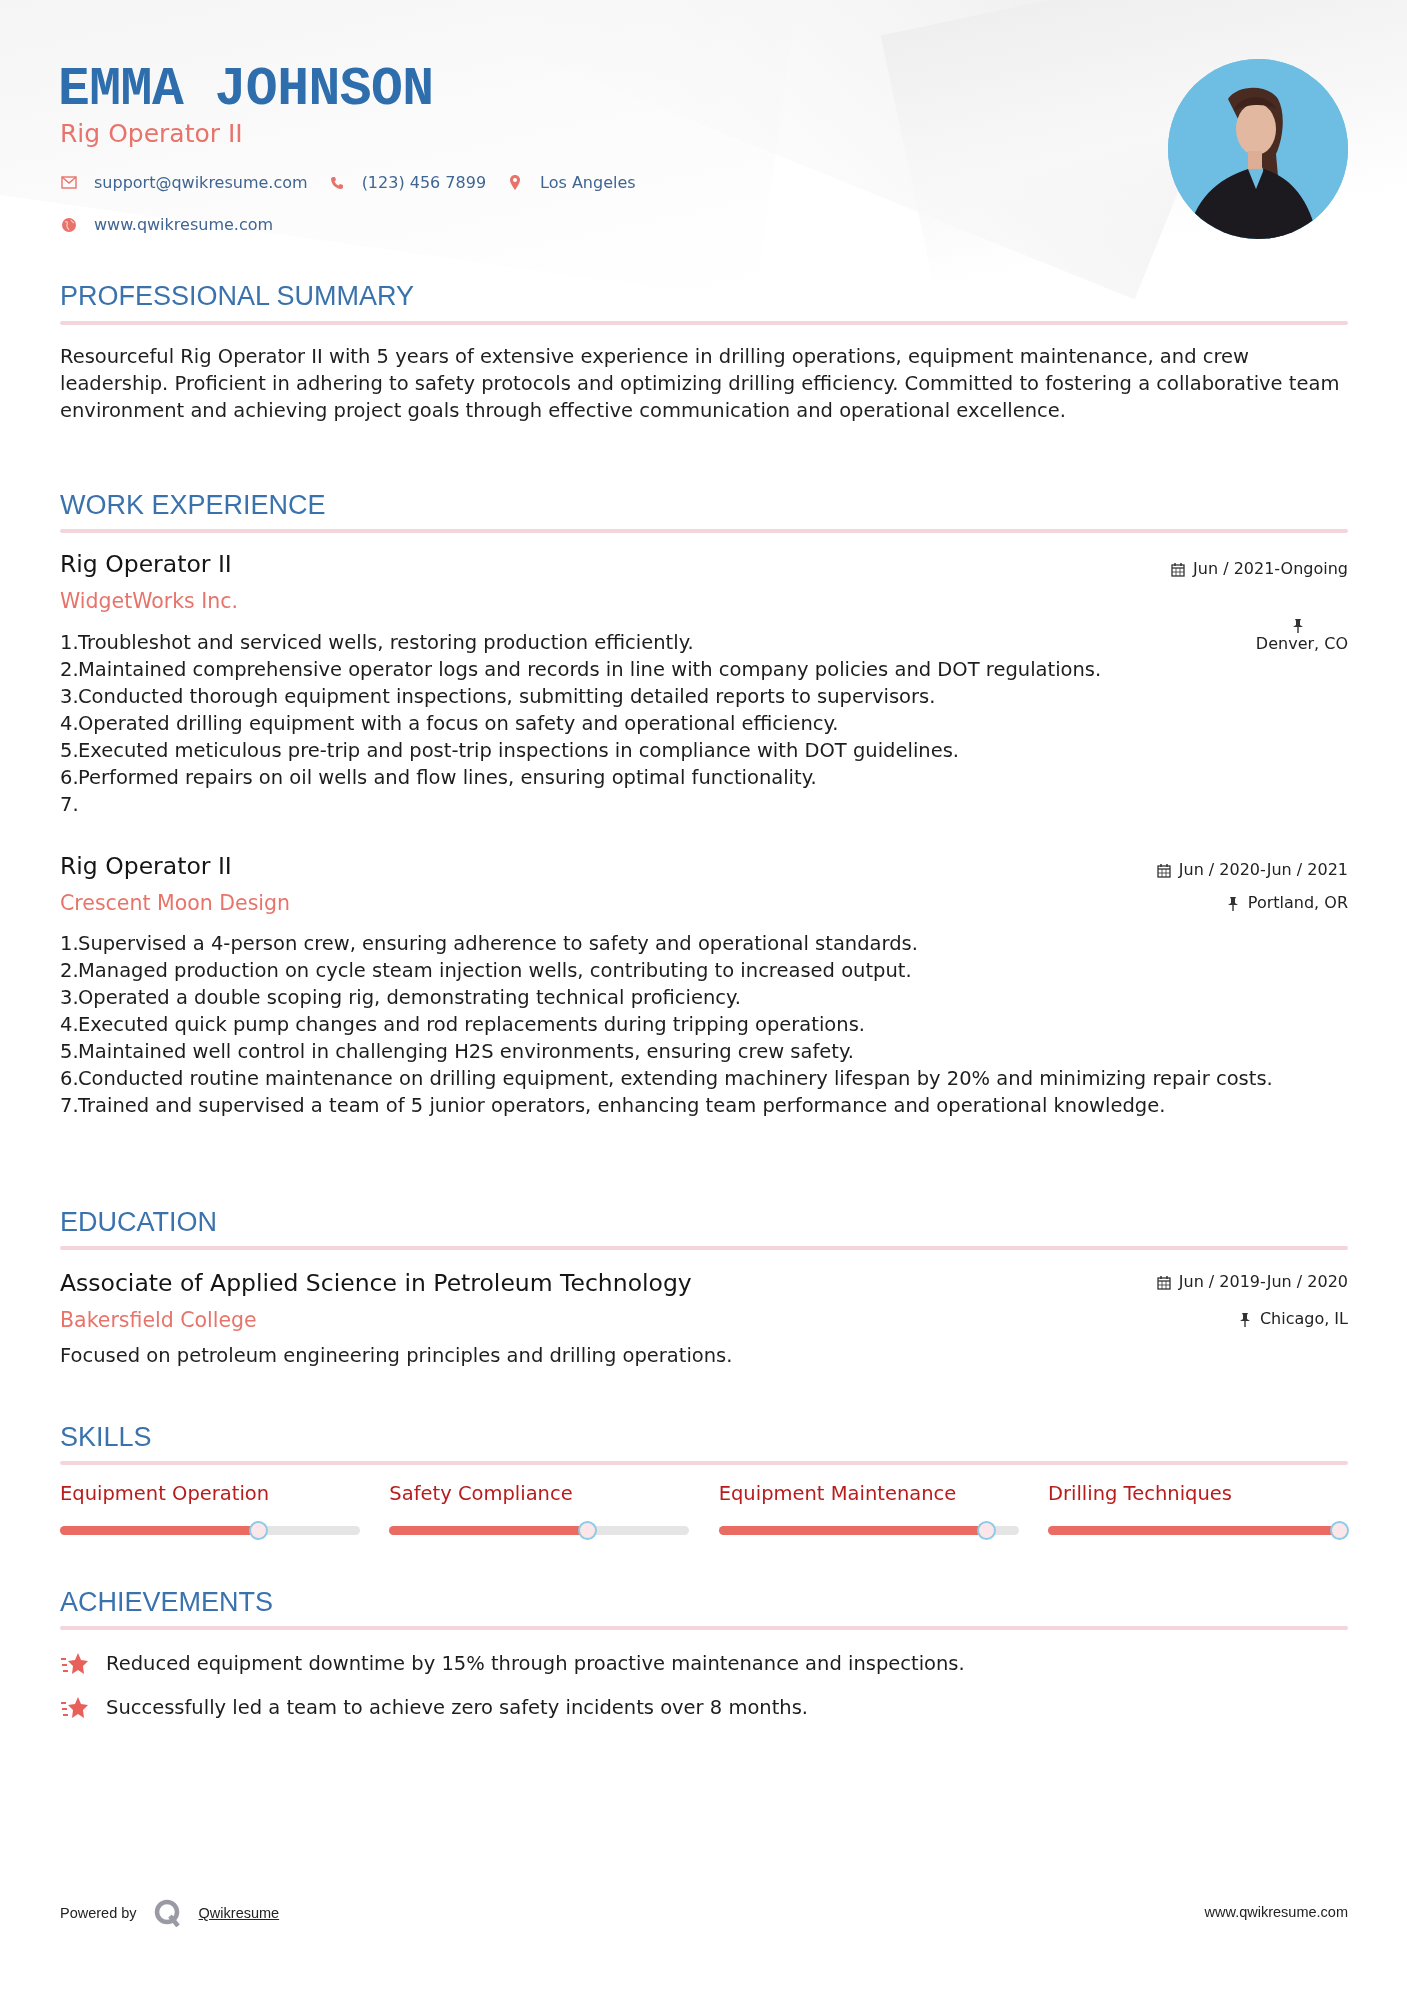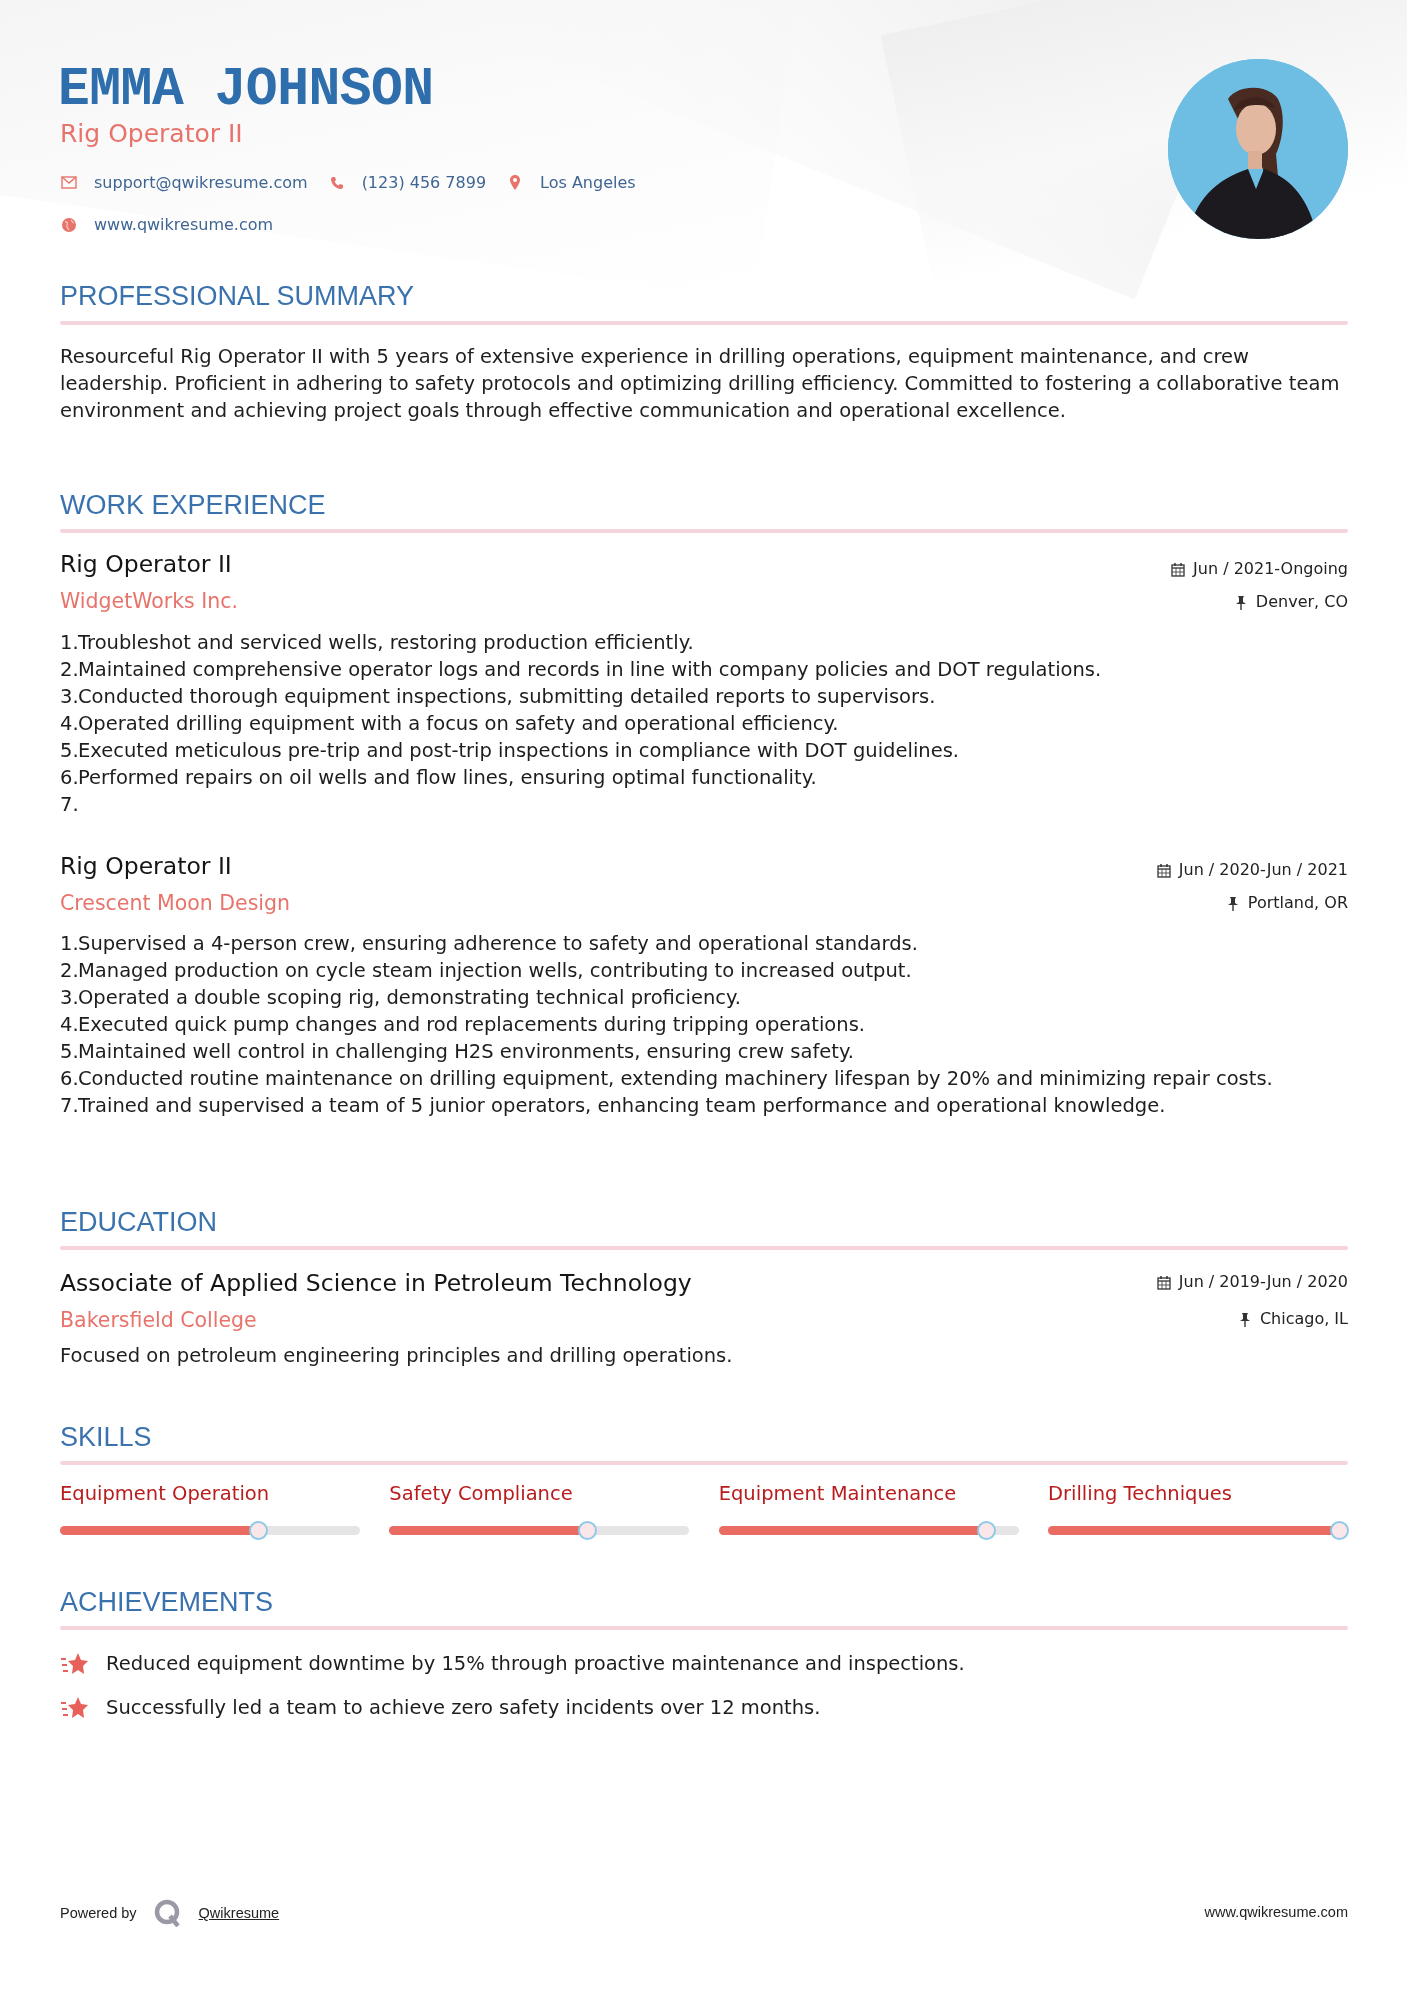--- a/index.html
+++ b/index.html
@@ -123,21 +123,21 @@
         <line x1="1" y1="6" x2="13" y2="6" stroke="#333" stroke-width="1.3"></line>
         <line x1="4" y1="1" x2="4" y2="4" stroke="#333" stroke-width="1.5"></line>
         <line x1="10" y1="1" x2="10" y2="4" stroke="#333" stroke-width="1.5"></line>
         <line x1="5" y1="6" x2="5" y2="14" stroke="#333" stroke-width="0.8"></line>
         <line x1="9" y1="6" x2="9" y2="14" stroke="#333" stroke-width="0.8"></line>
         <line x1="1" y1="10" x2="13" y2="10" stroke="#333" stroke-width="0.8"></line>
       </svg>
   </span>
   <span>Jun / 2021-Ongoing</span>
 </div>
-<div class="meta" style="top:591px;">
+<div class="meta" style="top:617px;flex-direction:column;">
   <span class="mi">
     <svg width="12" height="15" viewBox="0 0 12 15">
         <path d="M3 1 L9 1 L8 3 L8 7 L11 9 L1 9 L4 7 L4 3 Z" fill="#333"></path>
         <line x1="6" y1="9" x2="6" y2="15" stroke="#333" stroke-width="1.4"></line>
       </svg>
   </span>
   <span>Denver, CO</span>
 </div>
 <ol class="bullets" style="top:629px;">
   <li><span class="num">1.</span><span>Troubleshot and serviced wells, restoring production efficiently.</span></li>
@@ -261,21 +261,21 @@
 </div>
 <div class="ach-item" style="top:1694px;">
   <span class="star">
     <svg width="30" height="28" viewBox="0 0 30 28">
         <path d="M18 3 L21 10 L28 11 L23 16 L24 24 L18 20 L12 24 L13 16 L8 11 L15 10 Z" fill="#e8605a"></path>
         <line x1="1" y1="9" x2="6" y2="9" stroke="#e8605a" stroke-width="2"></line>
         <line x1="2" y1="15" x2="7" y2="15" stroke="#e8605a" stroke-width="2"></line>
         <line x1="3" y1="21" x2="8" y2="21" stroke="#e8605a" stroke-width="2"></line>
       </svg>
   </span>
-  <span>Successfully led a team to achieve zero safety incidents over 12 months.</span>
+  <span>Successfully led a team to achieve zero safety incidents over 8 months.</span>
 </div>
 
 <div class="footer-left">
   <span>Powered by</span>
   <span class="qlogo">
     <svg width="28" height="28" viewBox="0 0 28 28">
         <circle cx="13" cy="13" r="10" fill="none" stroke="#9a9aa6" stroke-width="4.5"></circle>
         <line x1="16" y1="17" x2="24" y2="27" stroke="#9a9aa6" stroke-width="4.5"></line>
       </svg>
   </span>

